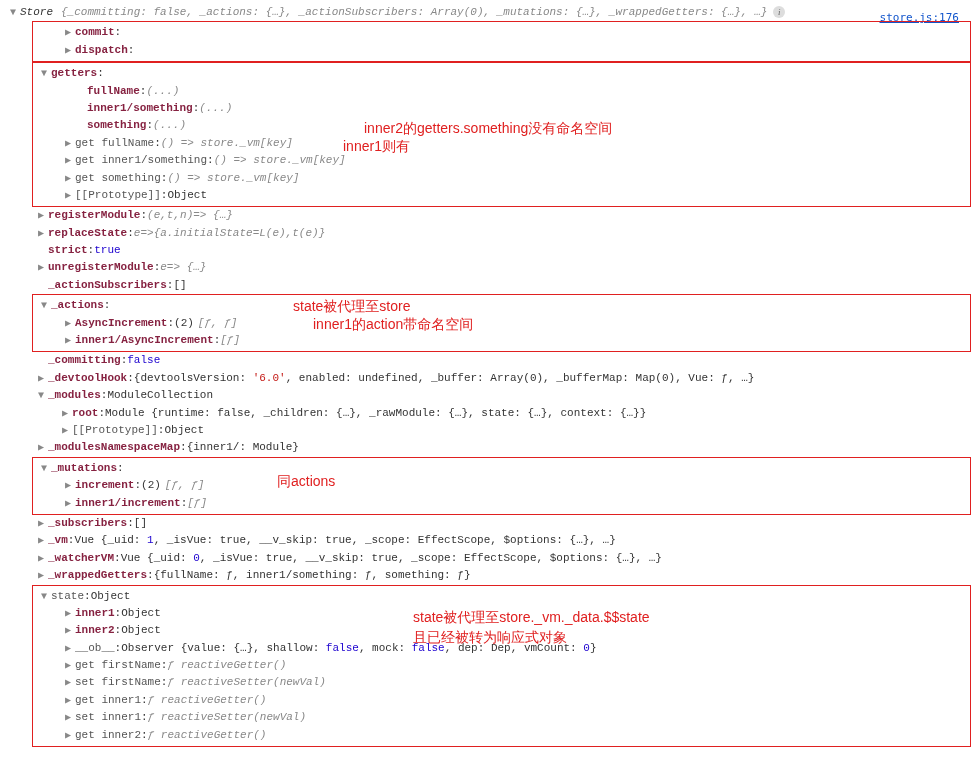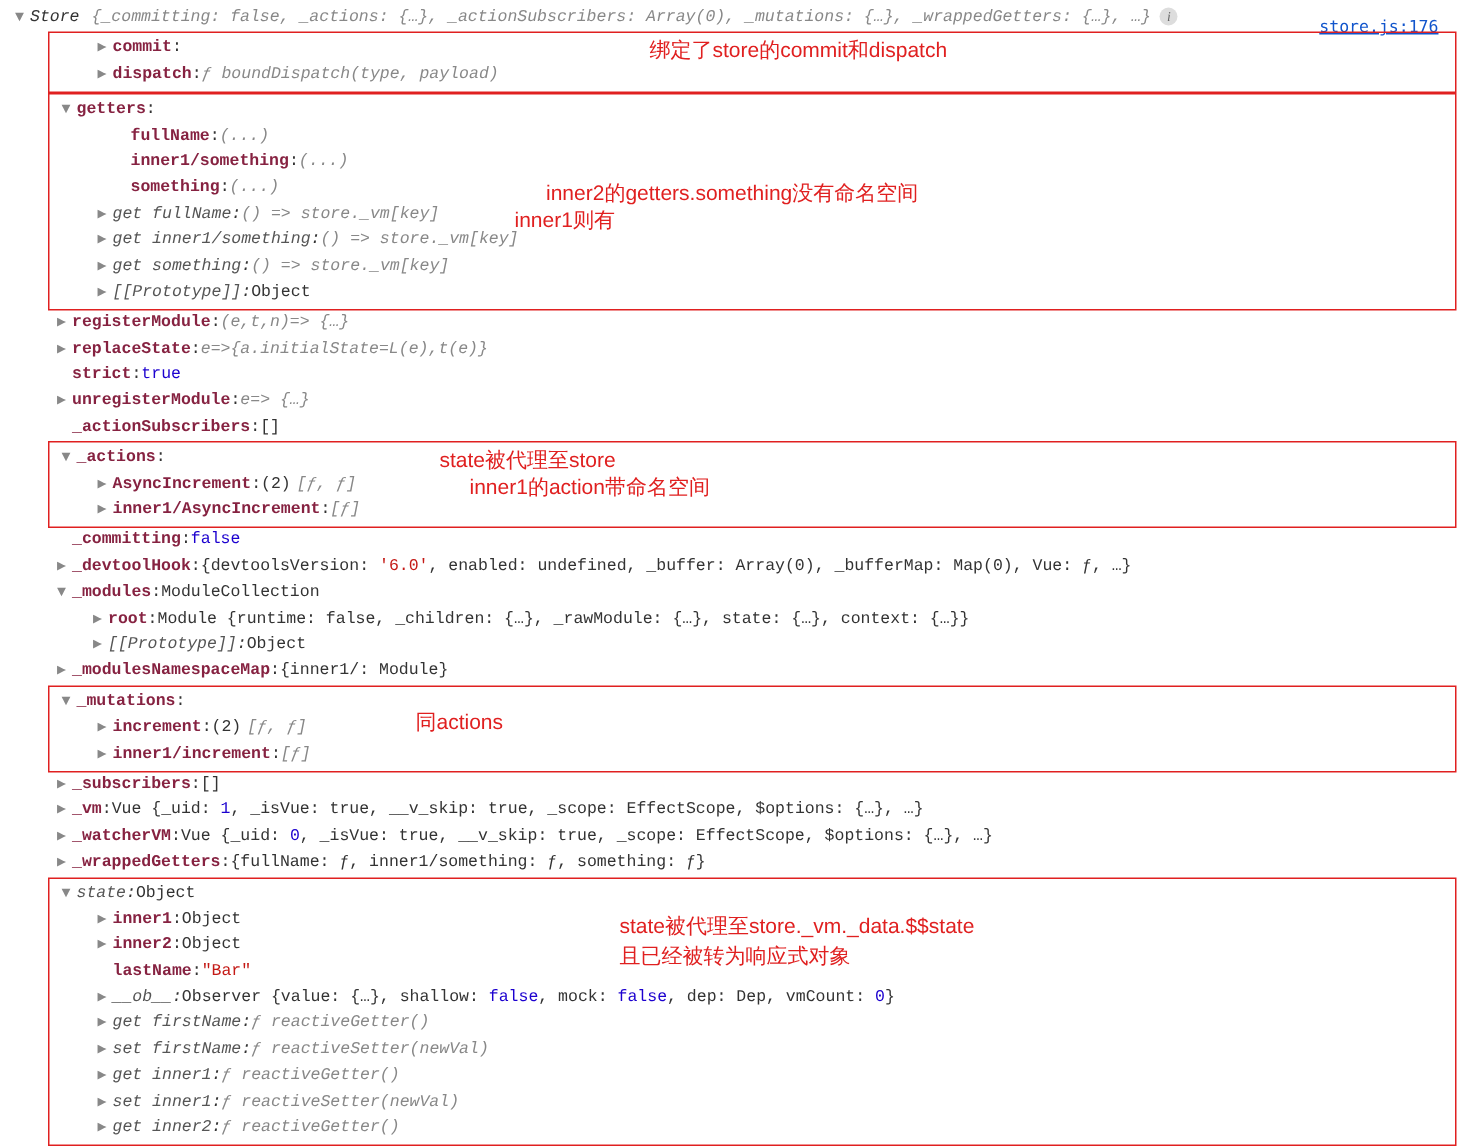--- a/index.html
+++ b/index.html
@@ -11,21 +11,21 @@
     line-height: 1.4;
     background: #fff;
     color: #333;
     width: 979px;
   }
   .row { white-space: nowrap; display: flex; align-items: baseline; padding: 1px 0; }
   .indent1 { padding-left: 28px; }
   .indent2 { padding-left: 52px; }
   .tw { display:inline-block; width:10px; text-align:center; color:#888; cursor:pointer; user-select:none; margin-right:2px; font-size:10px; }
   .prop { color: #862241; font-weight: bold; }
-  .prop-light { color: #555; font-style: italic; }
+  .prop-light { color: #555; }
   .val-str { color: #c41a16; }
   .val-num { color: #1c00cf; }
   .val-kw { color: #1c00cf; }
   .val-grey { color: #888; font-style: italic; }
   .link { color: #1155cc; text-decoration: underline; cursor:pointer; position:absolute; right:12px; top:6px; font-family: Consolas, monospace; }
   .topbar { position: relative; }
   .box { border: 1.5px solid #e02020; margin: 0 0 0 24px; padding: 2px 2px; position: relative; }
   .ann { position:absolute; color:#e02020; font-family: "Microsoft YaHei", sans-serif; font-size:14px; font-weight:400; white-space:nowrap; }
   .info-icon { display:inline-block; width:12px; height:12px; border-radius:50%; background:#ddd; color:#666; font-size:9px; text-align:center; line-height:12px; font-style:italic; margin-left:6px; font-family:serif;}
   .f { display:inline; }
@@ -42,29 +42,27 @@
     <span class="it">Store</span>
     <span class="sp"></span>
       <span class="sp"></span>
     <span class="val-grey">{_committing: false, _actions: {…}, _actionSubscribers: Array(0), _mutations: {…}, _wrappedGetters: {…}, …}</span>
     <span class="info-icon">i</span>
   </div>
   <span class="link">store.js:176</span>
 </div>
 
 <div class="box">
-  <span class="ann" style="top:2px; left:400px;">绑定了store的commit和dispatch</span>
   <div class="row indent1">
     <span class="tw">▶</span>
     <span class="prop colon">commit</span>
   </div>
   <div class="row indent1">
     <span class="tw">▶</span>
     <span class="prop colon">dispatch</span>
-    <span class="val-grey">ƒ boundDispatch(type, payload)</span>
   </div>
 </div>
 
 <div class="box" style="position:relative;">
   <span class="ann" style="top:56px; left:310px;margin-left:21px;">inner2的getters.something没有命名空间</span>
   <span class="ann" style="top:74px; left:310px;">inner1则有</span>
 
   <div class="row" style="padding-left:4px">
     <span class="tw">▼</span>
     <span class="prop colon">getters</span>
@@ -234,25 +232,20 @@
     <span class="tw">▶</span>
     <span class="prop colon">inner1</span>
     <span>Object</span>
   </div>
   <div class="row indent1">
     <span class="tw">▶</span>
     <span class="prop colon">inner2</span>
     <span>Object</span>
   </div>
   <div class="row indent1">
-    <span class="tw" style="visibility:hidden">▶</span>
-    <span class="prop colon">lastName</span>
-    <span class="val-str">"Bar"</span>
-  </div>
-  <div class="row indent1">
     <span class="tw">▶</span>
     <span class="prop-light colon">__ob__</span>
     <span class="f">
       <span>Observer  {value: {…}, shallow: </span><span class="val-kw">false</span><span>, mock: </span><span class="val-kw">false</span><span>, dep: Dep, vmCount: </span><span class="val-num">0</span><span>}</span>
     </span>
   </div>
   <div id="accessors">
       <div class="row indent1">
         <span class="tw">▶</span>
         <span class="prop-light colon">get firstName</span>

